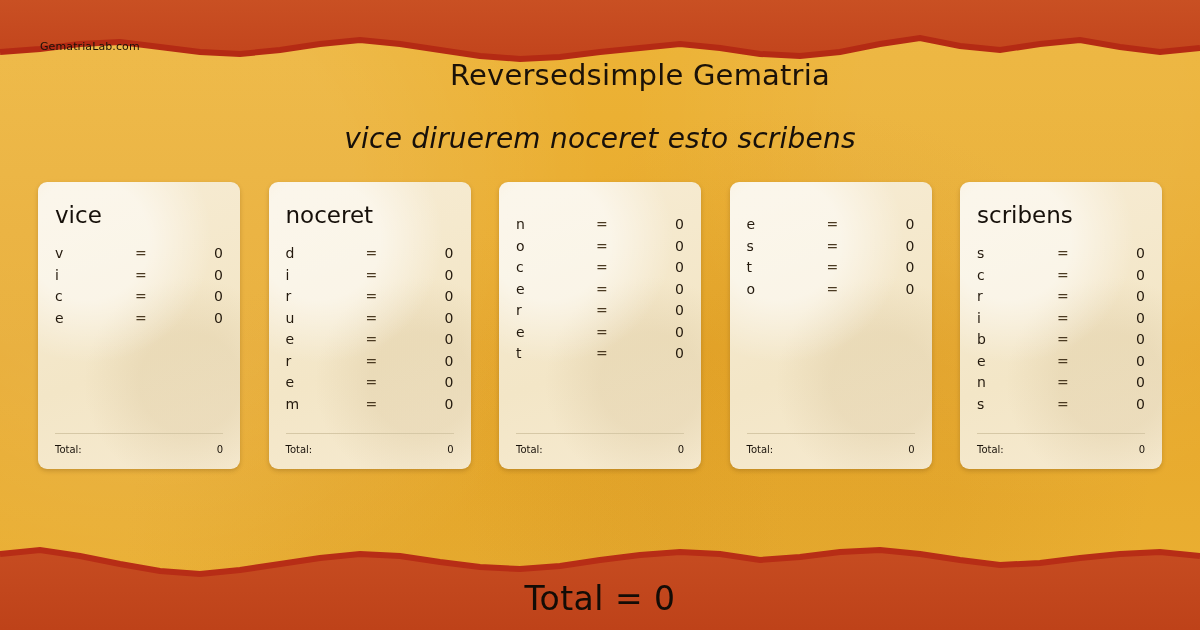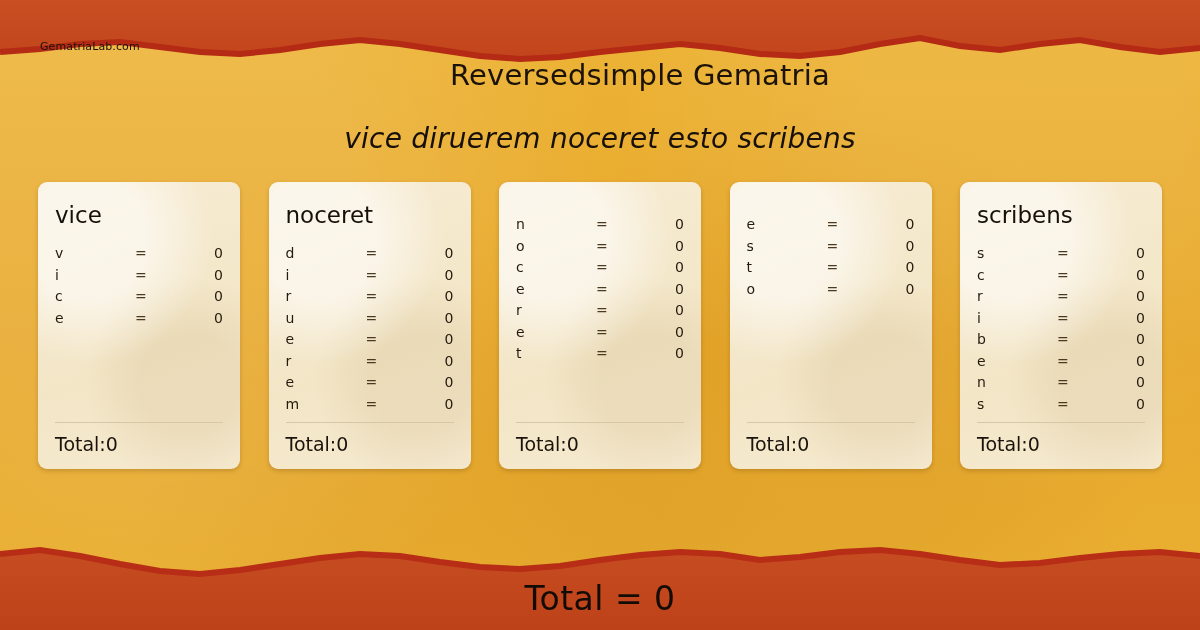--- a/index.html
+++ b/index.html
@@ -126,22 +126,22 @@
     right: 17px;
     bottom: 14px;
   }
   .divider {
     height: 1px;
     background: #d6c8a6;
     margin-bottom: 10px;
   }
   .total-row {
     display: flex;
-    justify-content: flex-start;
-    font-size: 19px;
+    justify-content: space-between;
+    font-size: 10px;
     color: #1a130b;
   }
 
   
   #grand-total {
     position: absolute;
     left: 0;
     bottom: 12px;
     width: 1200px;
     text-align: center;

